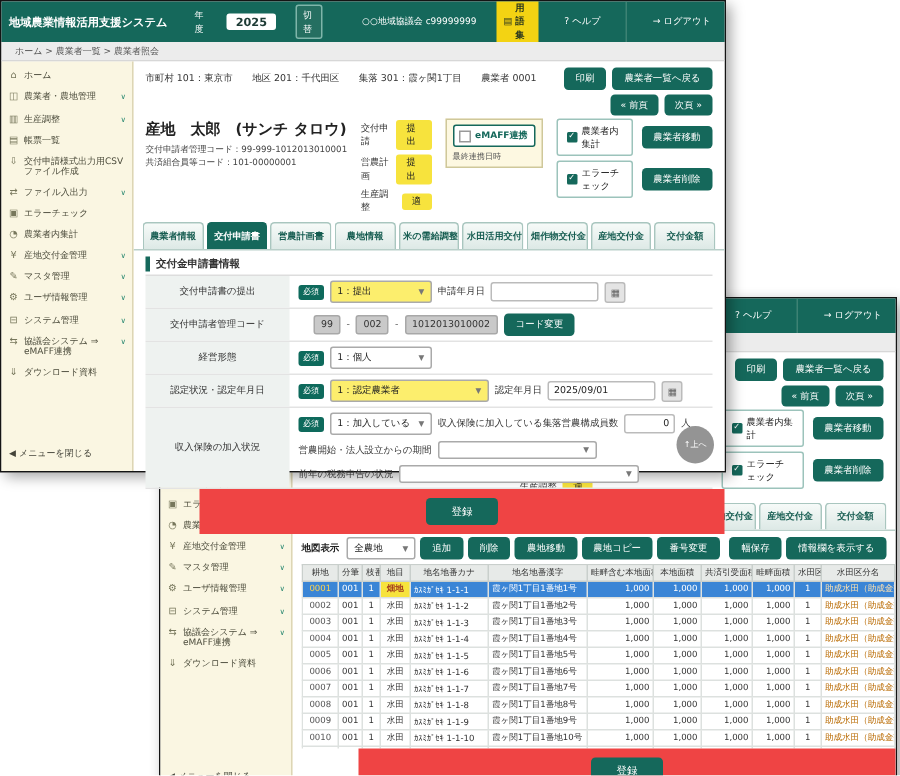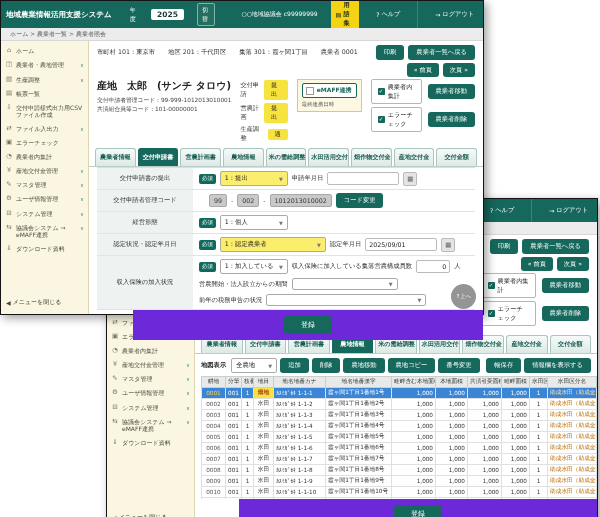--- a/index.html
+++ b/index.html
@@ -81,21 +81,21 @@
   .sel .chevg{color:#777;font-size:5px;}
   .flbl2{font-size:6.3px;color:#333;white-space:nowrap;}
   .inp{border:1px solid #bbb;background:#fff;height:11px;width:64px;border-radius:2px;font-size:6.3px;
        display:flex;align-items:center;padding:0 3px;color:#222;}
   .inp.small{width:26px;justify-content:flex-end;}
   .cal{width:12px;height:12px;background:#e4e4e4;border:1px solid #bbb;font-size:6.5px;display:flex;
        align-items:center;justify-content:center;color:#666;border-radius:2px;}
   .ro{background:#c9c9c9;border:1px solid #a8a8a8;color:#333;padding:2px 4px;border-radius:2px;font-size:6.3px;white-space:nowrap;}
   .dash{color:#666;}
 
-  .wfooter{margin-top:auto;background:#6d28d9;flex:0 0 30px;display:flex;align-items:center;justify-content:center;position:relative;margin-left:44px;}
+  .wfooter{margin-top:auto;background:#ef4444;flex:0 0 30px;display:flex;align-items:center;justify-content:center;position:relative;margin-left:44px;}
   .register{background:#15685b;color:#fff;font-size:7px;padding:4px 17px;border-radius:3px;}
   .totop{position:absolute;right:7px;bottom:5px;width:25px;height:25px;border-radius:50%;background:#8b8b8b;
          color:#fff;font-size:5.4px;display:flex;align-items:center;justify-content:center;opacity:.92;z-index:3;}
 
   .toolbar{display:flex;align-items:center;gap:3px;padding:4px 6px 3px;font-size:6.3px;flex-wrap:nowrap;}
   .maplbl{font-weight:bold;color:#222;white-space:nowrap;margin-right:2px;}
   .tright{margin-left:auto;display:flex;gap:3px;}
 
   .gridwrap{margin-left:6px;overflow:hidden;}
   table.grid{border-collapse:collapse;table-layout:fixed;width:100%;}
@@ -651,20 +651,21 @@
             <span class="tab active">交付申請書</span>
             <span class="tab">営農計画書</span>
             <span class="tab">農地情報</span>
             <span class="tab">米の需給調整</span>
             <span class="tab">水田活用交付金</span>
             <span class="tab">畑作物交付金</span>
             <span class="tab">産地交付金</span>
             <span class="tab">交付金額</span>
           </div>
 
+        <div class="sectitle">交付金申請書情報</div>
         <div class="form">
           <div class="frow">
             <div class="flabel">交付申請書の提出</div>
             <div class="fctrl">
               <span class="req">必須</span>
               <span class="sel yellow">
                   <span>1：提出</span>
                   <span class="chevg">▼</span>
                 </span>
               <span class="flbl2">申請年月日</span>

